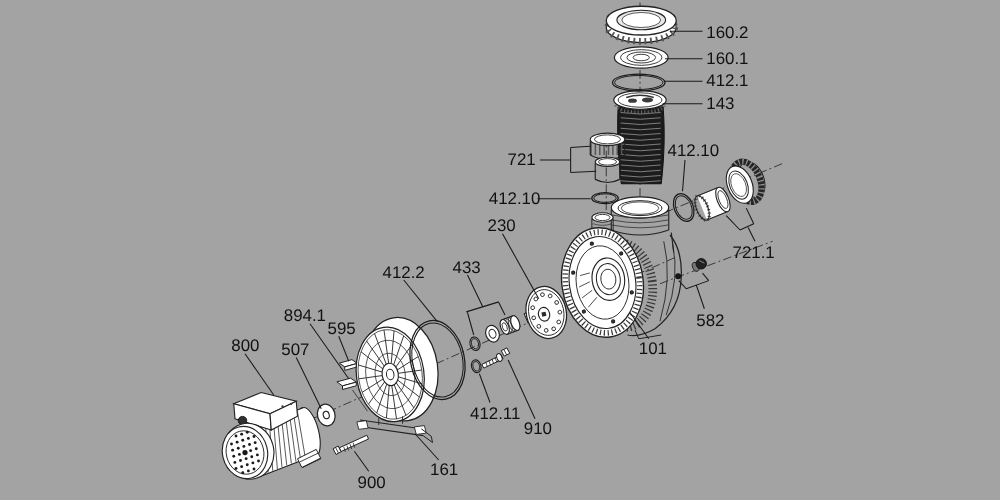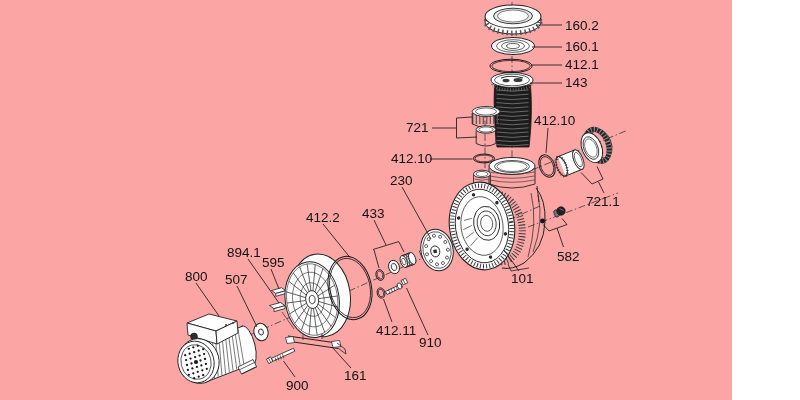--- a/index.html
+++ b/index.html
@@ -1,16 +1,16 @@
 <!DOCTYPE html>
 <html><head>
 <meta charset="utf-8">
 <style>
   html,body{margin:0;padding:0;background:#fff;}
-  .stage{width:732px;height:400px;background:#fca5a5;position:relative;overflow:hidden;
+  .stage{width:800px;height:400px;background:#a3a3a3;position:relative;overflow:hidden;
          font-family:"Liberation Sans",sans-serif;}
   svg{display:block;}
   text.lbl{font-size:13.5px;fill:#111;font-family:"Liberation Sans",sans-serif;}
   .ln{stroke:#1a1a1a;stroke-width:.85;fill:none;}
   .thin{stroke:#333;stroke-width:.7;fill:none;}
 </style>
 </head>
 <body>
 
 <div class="stage">

